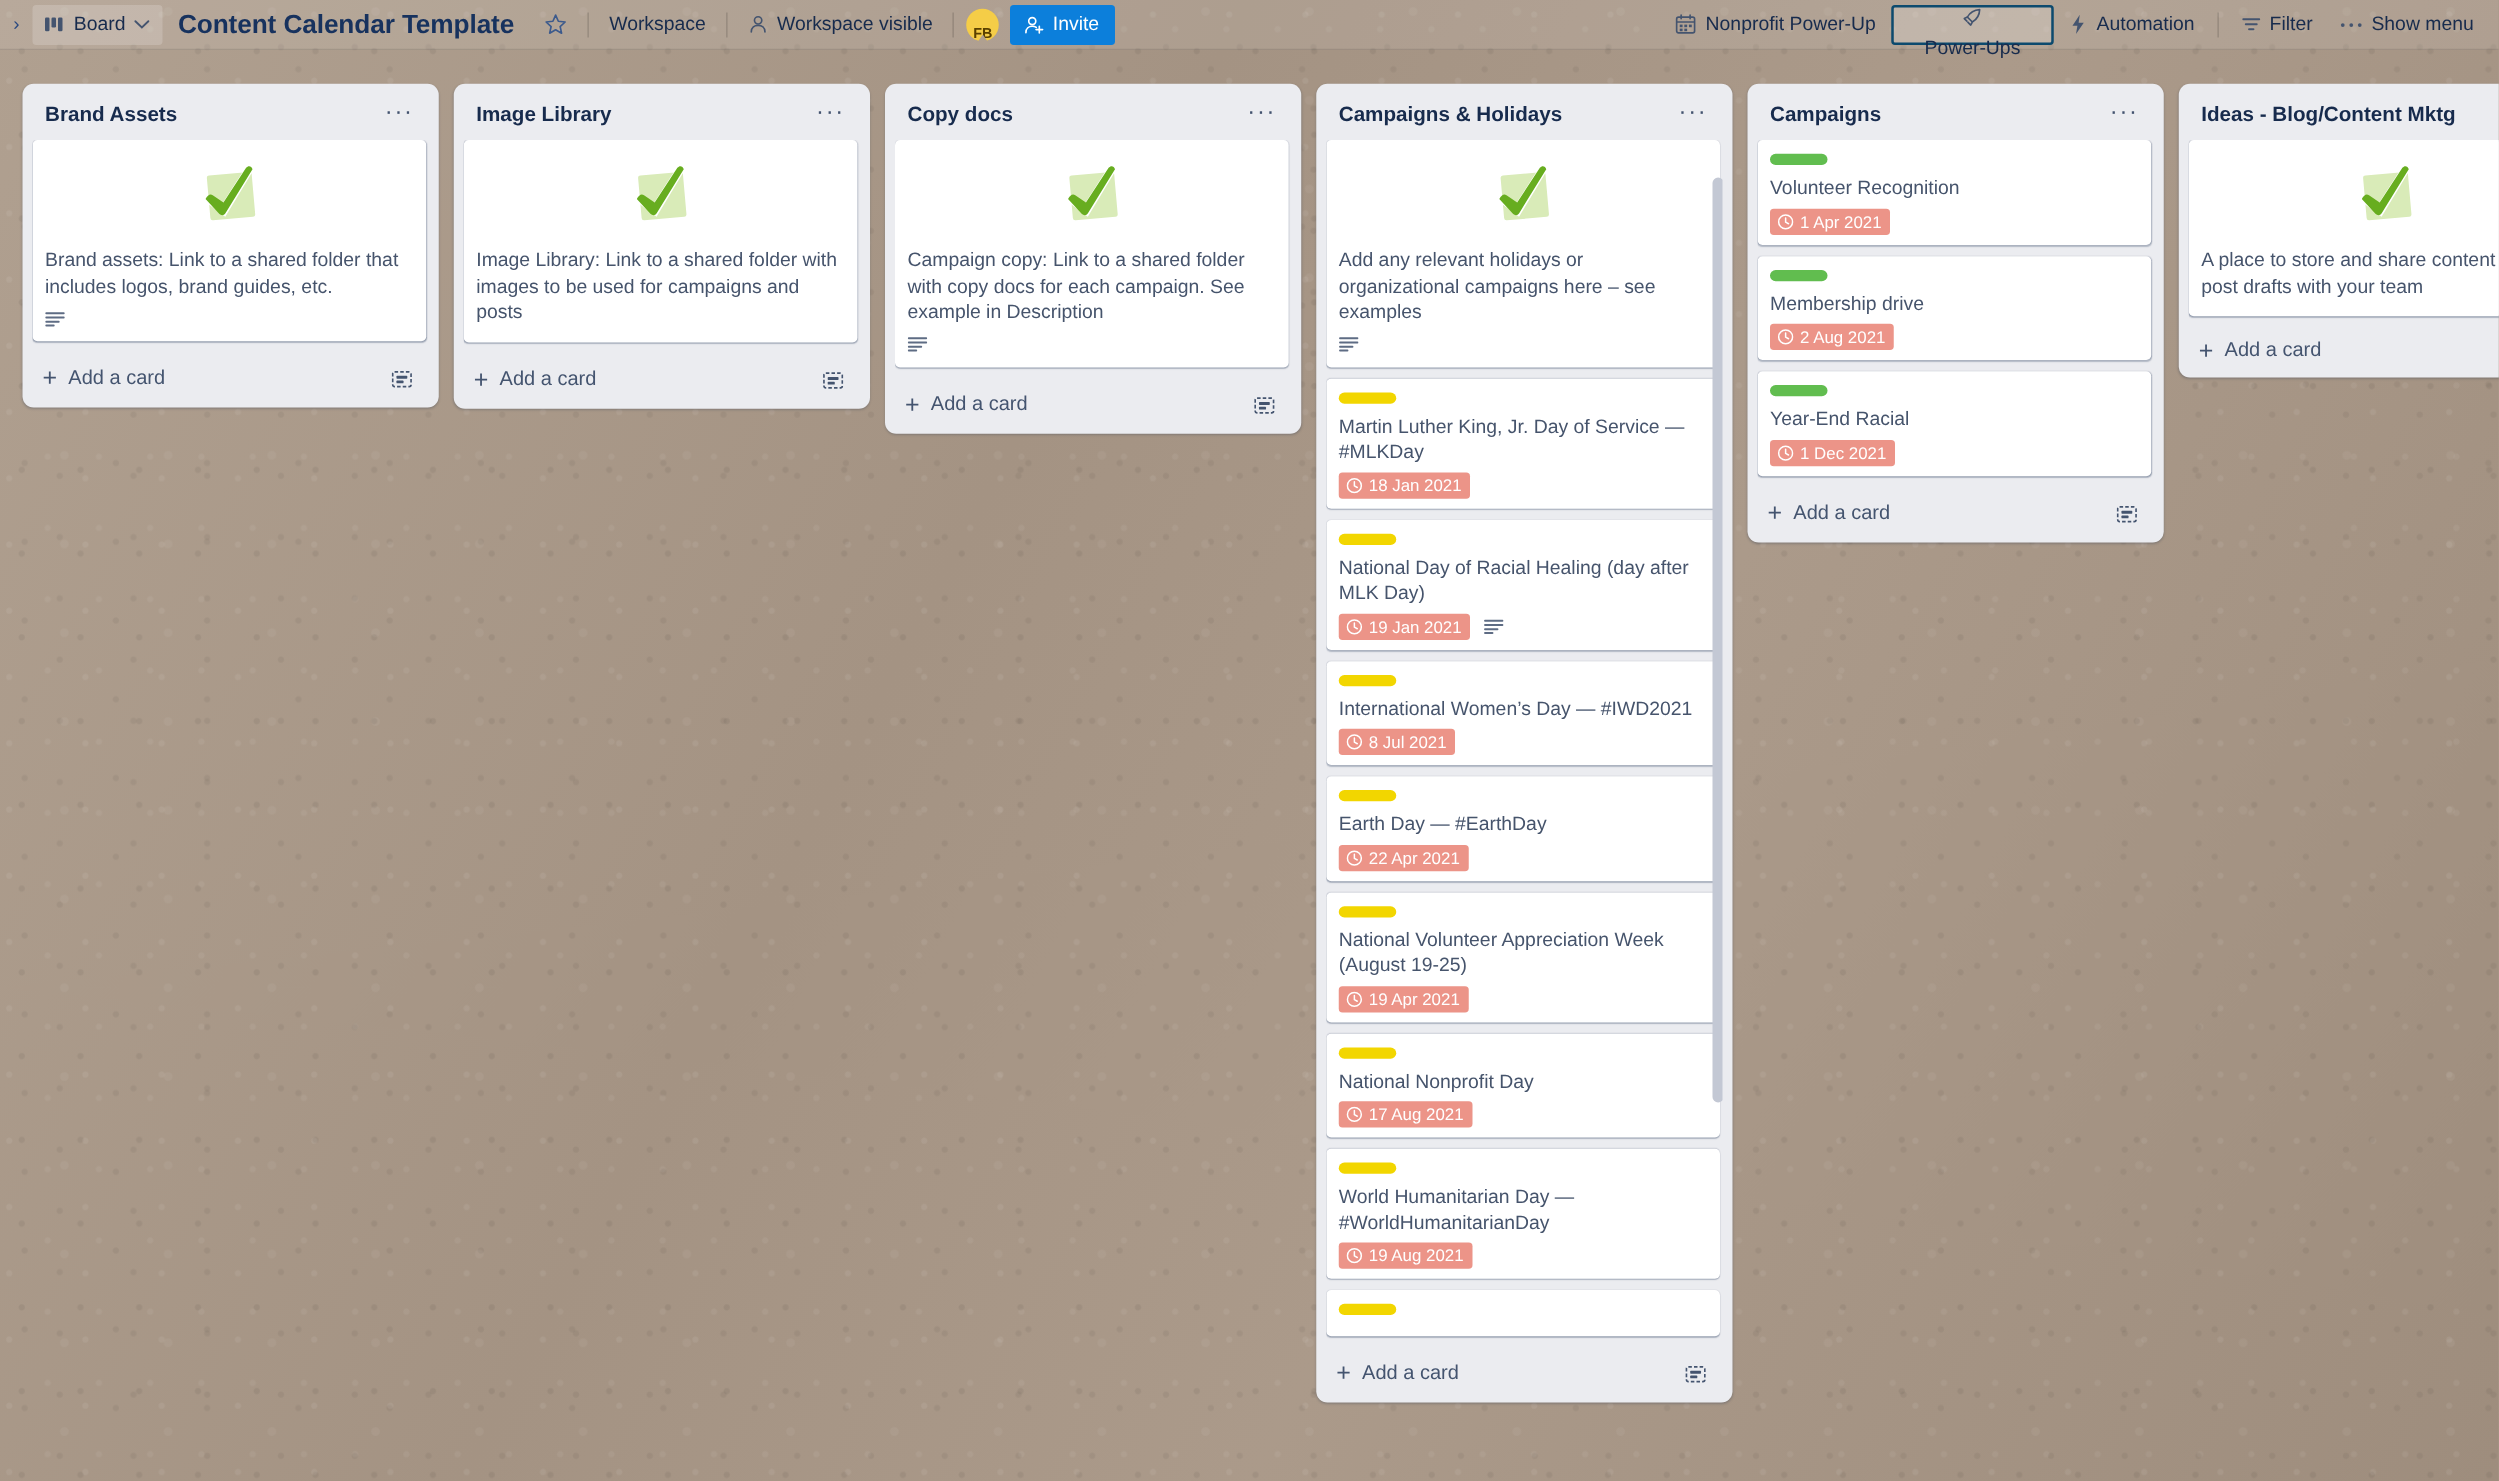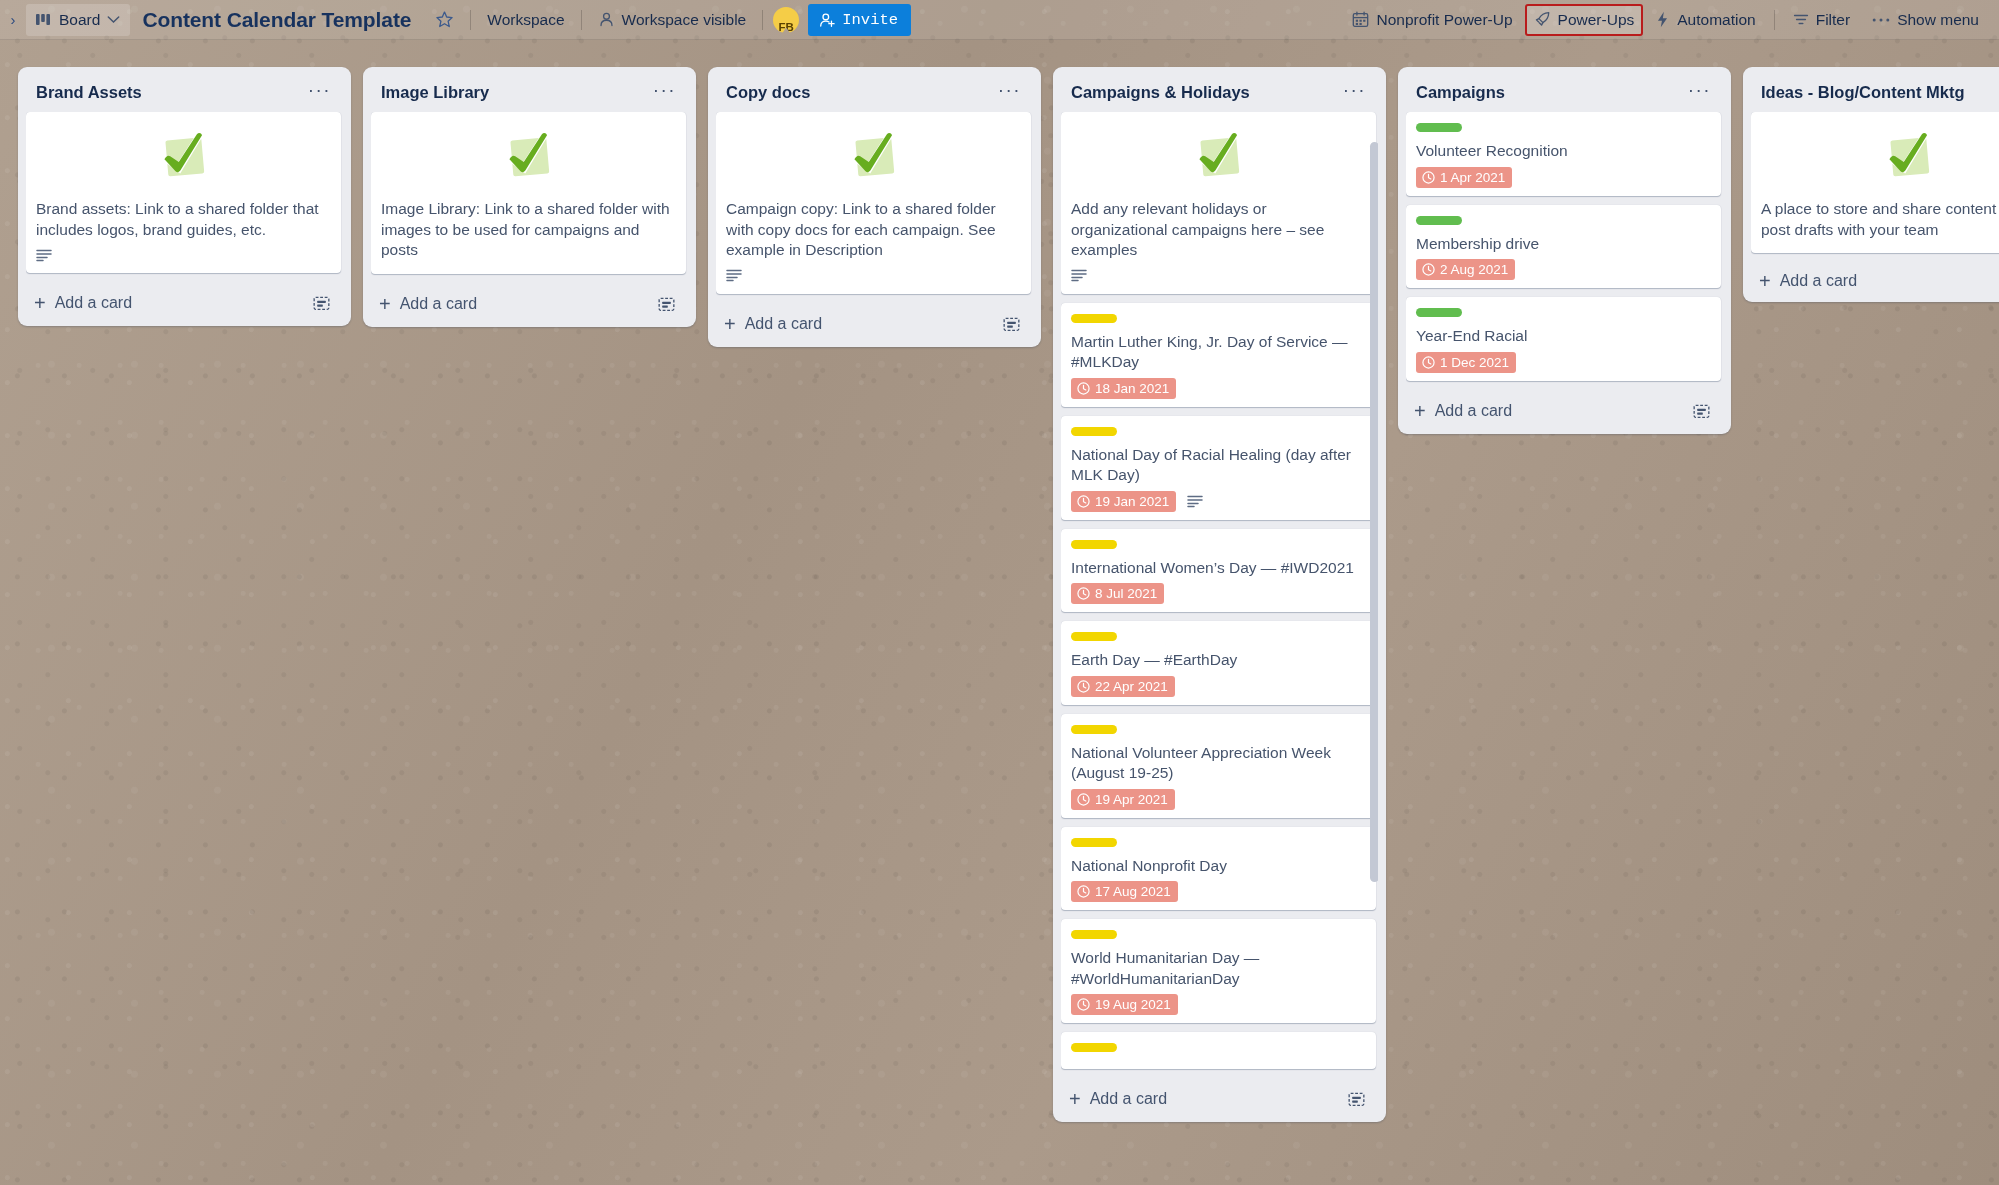--- a/index.html
+++ b/index.html
@@ -64,21 +64,20 @@
   }
   #invite-btn {
     display: flex; align-items: center; gap: 6px;
     background: #0c7fdb;
     color: #ffffff;
     height: 32px;
     padding: 0 13px 0 11px;
     border-radius: 3px;
     font-size: 15.5px;
     cursor: pointer;
-    font-family: Liberation Mono, monospace;
   }
   #avatar {
     width: 26px; height: 26px;
     border-radius: 50%;
     background: #f5cd47;
     color: #5a4100;
     font-size: 11.5px;
     font-weight: bold;
     display: flex; align-items: flex-end; justify-content: center;
     margin: 0 9px 0 4px;
@@ -91,23 +90,24 @@
     transform: translateX(-50%);
     width: 11px; height: 8px;
     background: #b0a090;
     clip-path: polygon(50% 0, 100% 100%, 0 100%);
   }
   #topbar-right {
     margin-left: auto;
     display: flex; align-items: center; gap: 2px;
   }
   .tb-btn.active-outline {
-    border: 2px solid #b91c1c;
+    border: 2px solid #0c4a6e;
     background: rgba(255,255,255,0.20);
-    padding: 0 7px;
+    padding: 0 25px;
+    flex-direction: column;
   }
   .ico { display: inline-flex; align-items: center; justify-content: center; }
   .ico svg { display: block; }
 
   
   #board {
     position: absolute;
     top: 57px; left: 0;
     width: 1999px; height: 1145px;
     display: flex;

